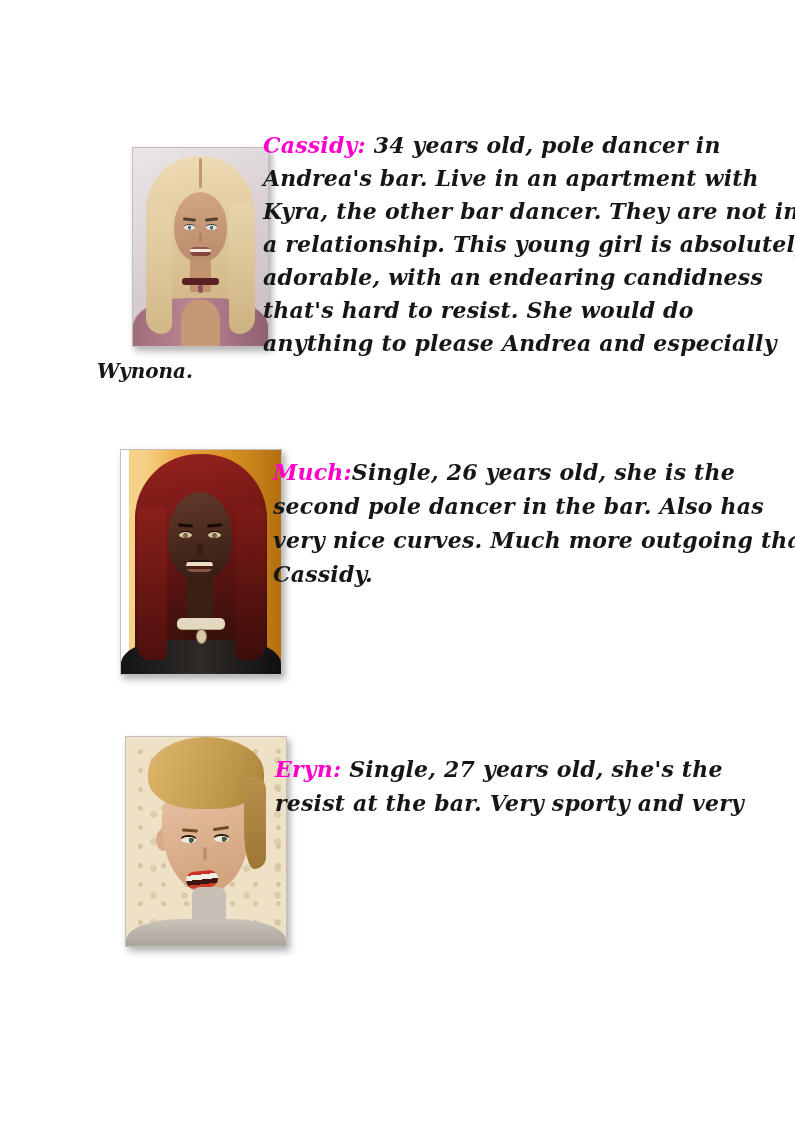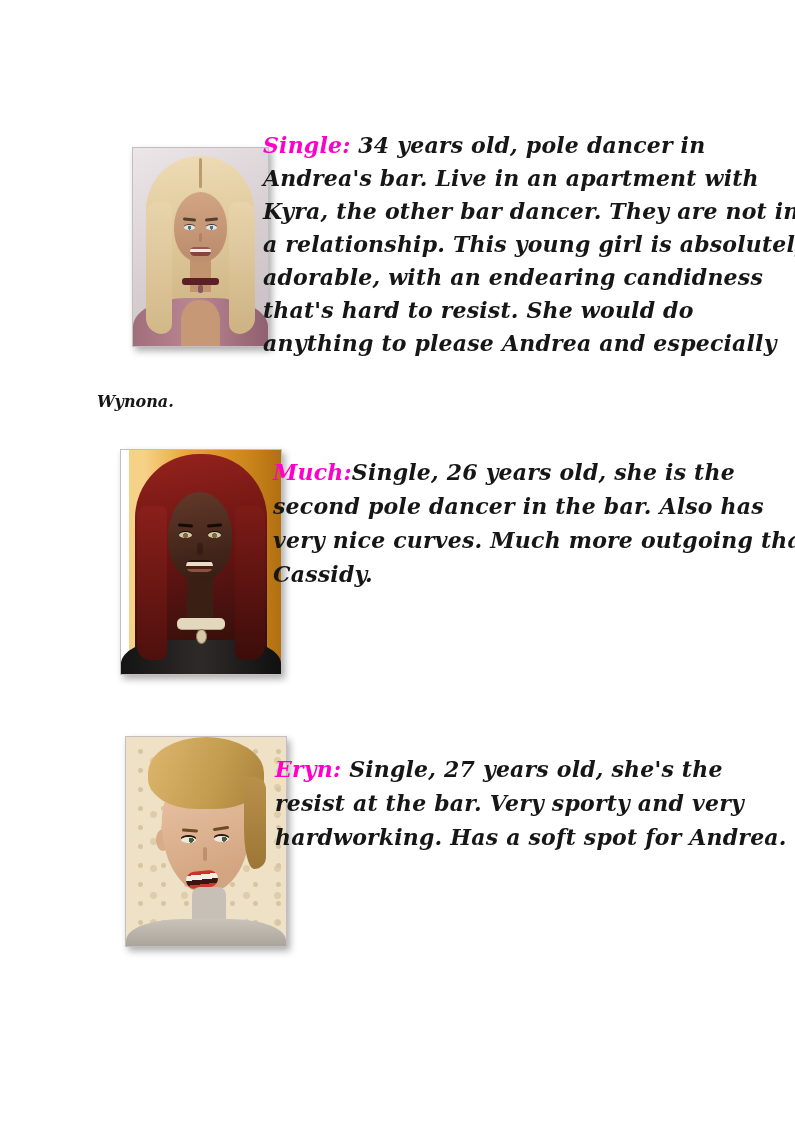--- a/index.html
+++ b/index.html
@@ -22,24 +22,23 @@
     letter-spacing: 0.2px;
   }
   .bio .tline { white-space: nowrap; }
   #bio-cassidy .tline { line-height: 33px; height: 33px; }
   #bio-kyra .tline, #bio-eryn .tline { line-height: 34px; height: 34px; }
   .cname { color: #ff00cc; }
   .cont {
     position: absolute;
     font-style: italic;
     font-weight: bold;
-    font-size: 16px;
+    font-size: 20px;
     color: #161616;
     white-space: nowrap;
-    margin-top: 33px;
   }
 
   
   .portrait {
     position: absolute;
     border: 1px solid #c4bec1;
     box-shadow: 3px 4px 7px rgba(0,0,0,0.32);
     overflow: hidden;
     background: #fff;
   }
@@ -167,21 +166,21 @@
       <div class="p1-browr"></div>
       <div class="p1-eyel"></div>
       <div class="p1-eyer"></div>
       <div class="p1-nose"></div>
       <div class="p1-mouth"></div>
       <div class="p1-hairfl"></div>
       <div class="p1-hairfr"></div>
     </figure>
 
     <div id="bio-cassidy" class="bio" style="left:263px; top:129px;">
-      <div class="tline"><span class="cname">Single: </span><span>34 years old, pole dancer in</span></div>
+      <div class="tline"><span class="cname">Cassidy: </span><span>34 years old, pole dancer in</span></div>
       <div class="tline">Andrea's bar. Live in an apartment with</div>
       <div class="tline">Kyra, the other bar dancer. They are not in</div>
       <div class="tline">a relationship. This young girl is absolutely</div>
       <div class="tline">adorable, with an endearing candidness</div>
       <div class="tline">that's hard to resist. She would do</div>
       <div class="tline">anything to please Andrea and especially</div>
     </div>
     <div class="cont" style="left:97px; top:359px;">Wynona.</div>
   </section>
 
@@ -225,17 +224,16 @@
       <div class="p3-mouth"></div>
       <div class="p3-hair"></div>
       <div class="p3-hairside"></div>
       <div class="p3-collar"></div>
       <div class="p3-top"></div>
     </figure>
 
     <div id="bio-eryn" class="bio" style="left:275px; top:752px;">
       <div class="tline"><span class="cname">Eryn: </span><span>Single, 27 years old, she's the</span></div>
       <div class="tline">resist at the bar. Very sporty and very</div>
-      <div class="tline">hardworking. Has a soft spot for Andrea.</div>
     </div>
   </section>
 
 </div>
 
 </body></html>

